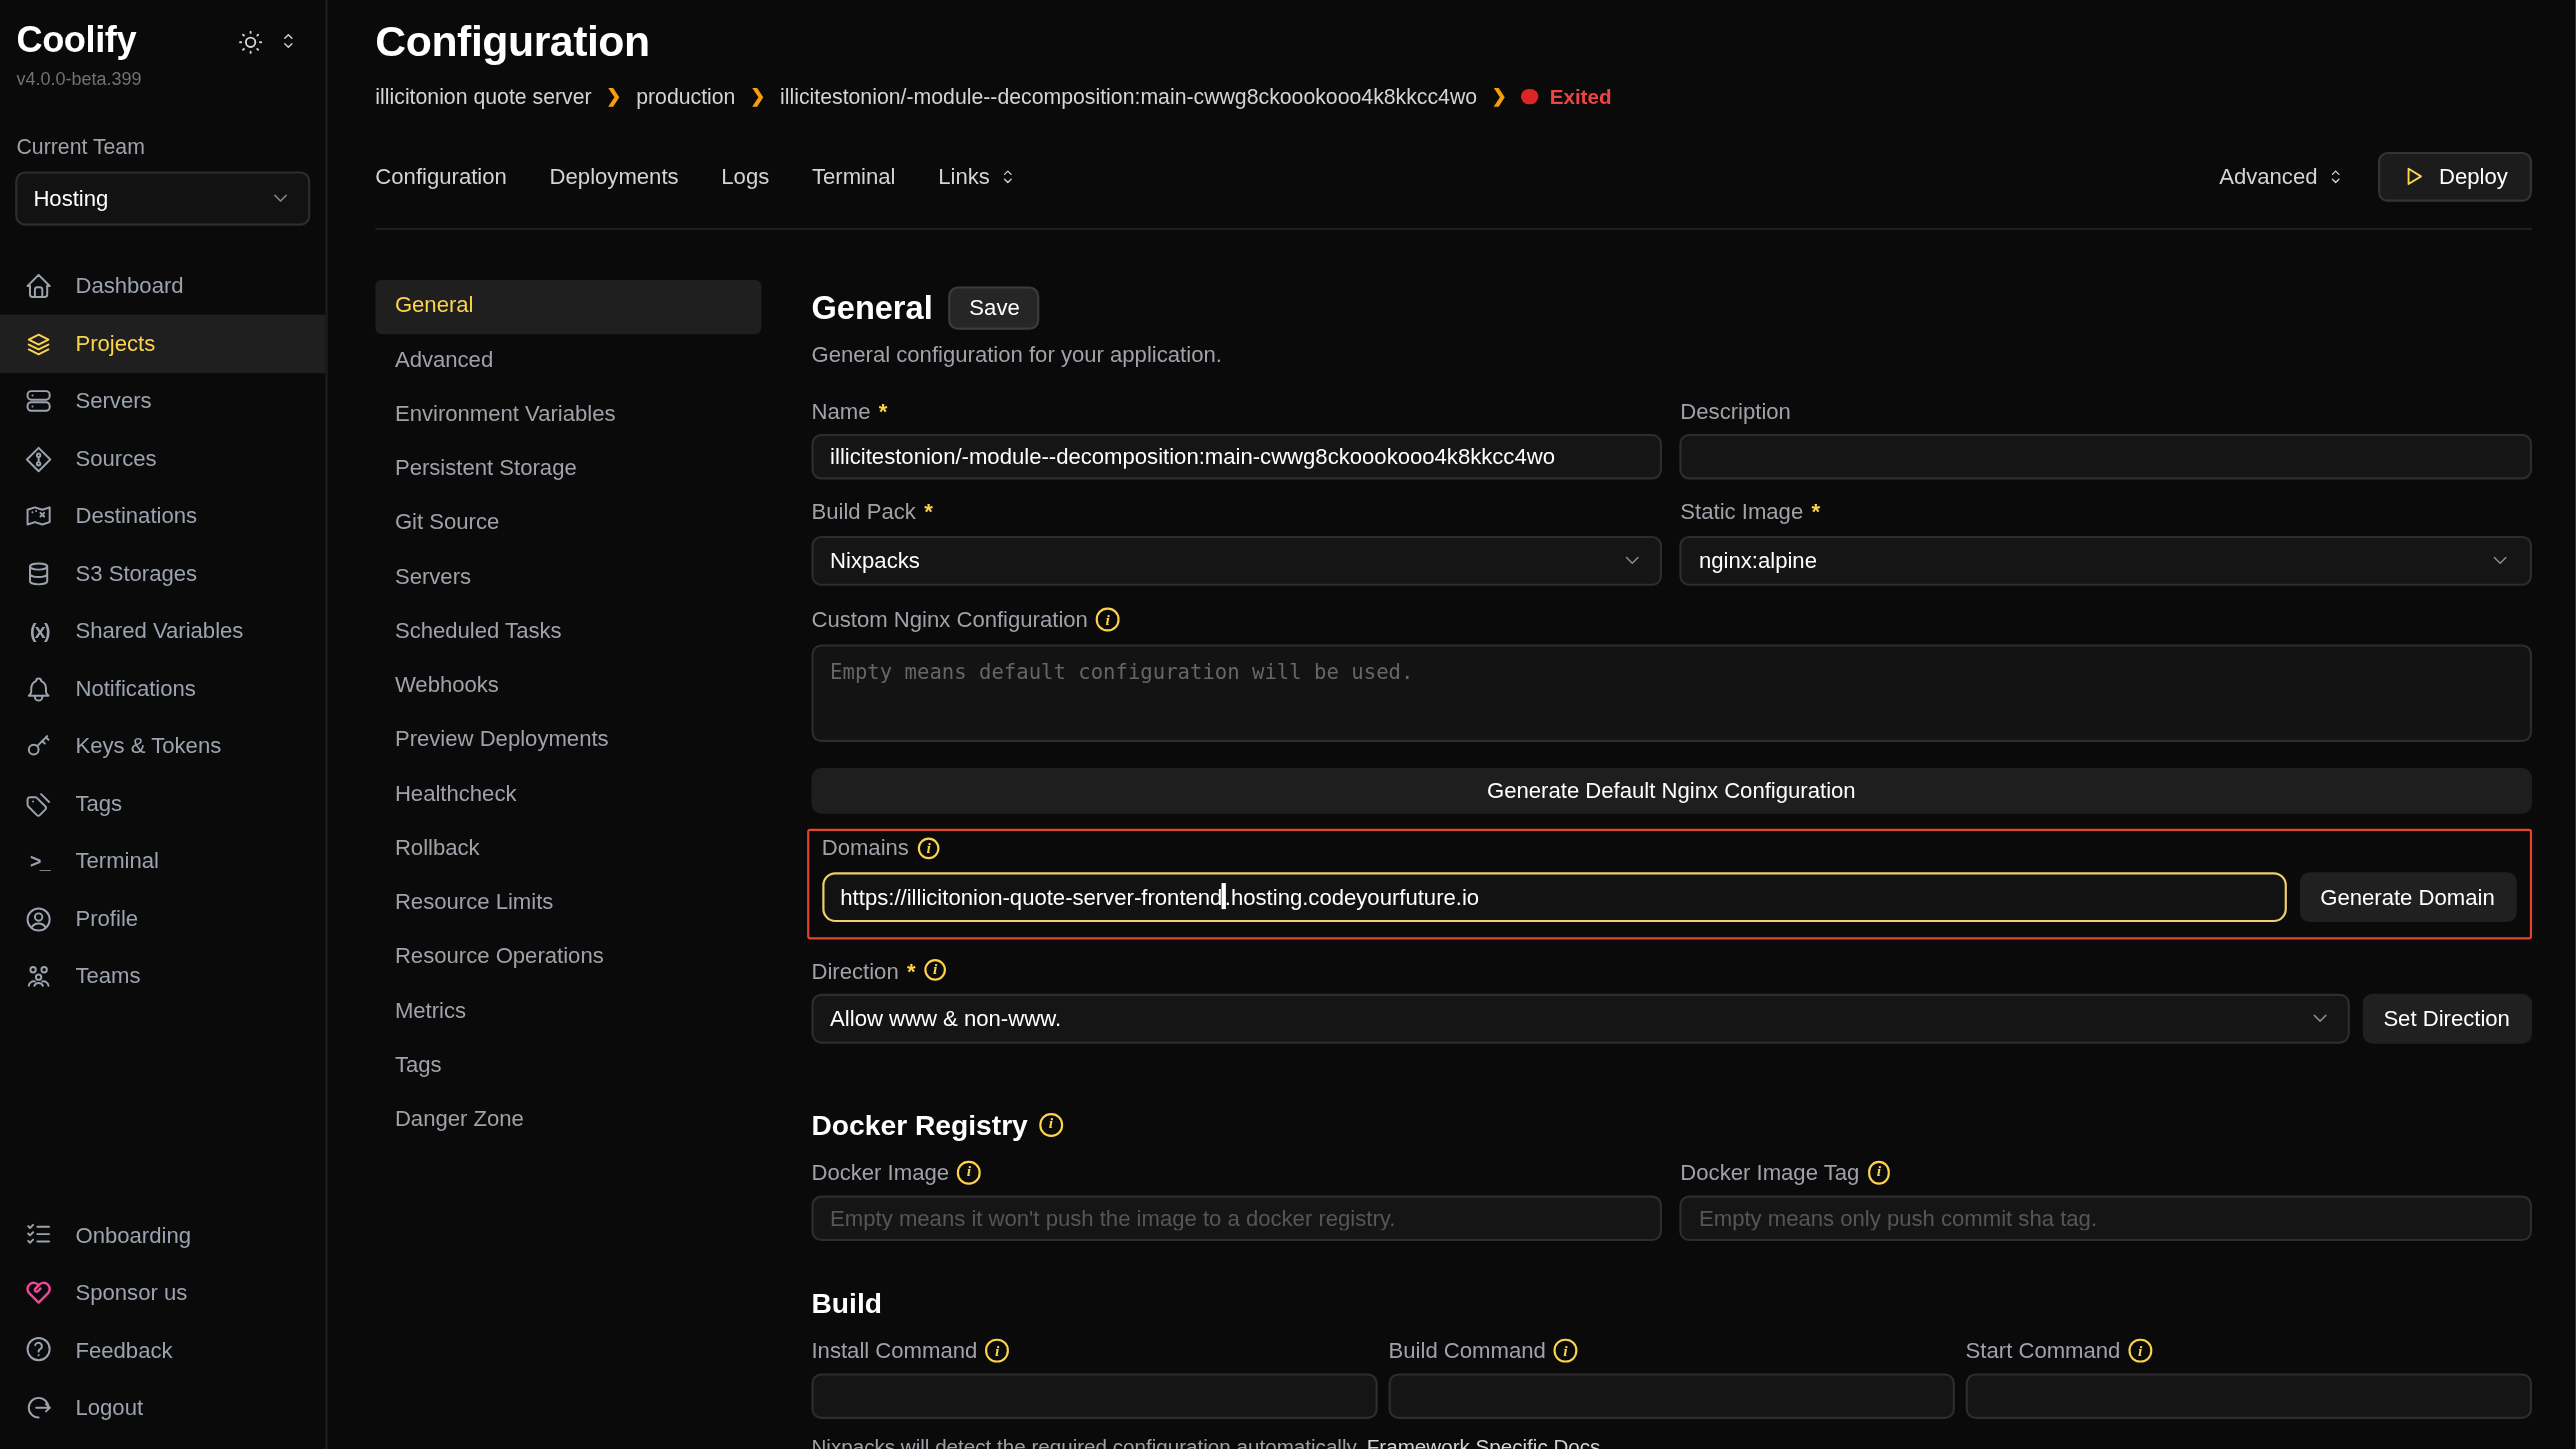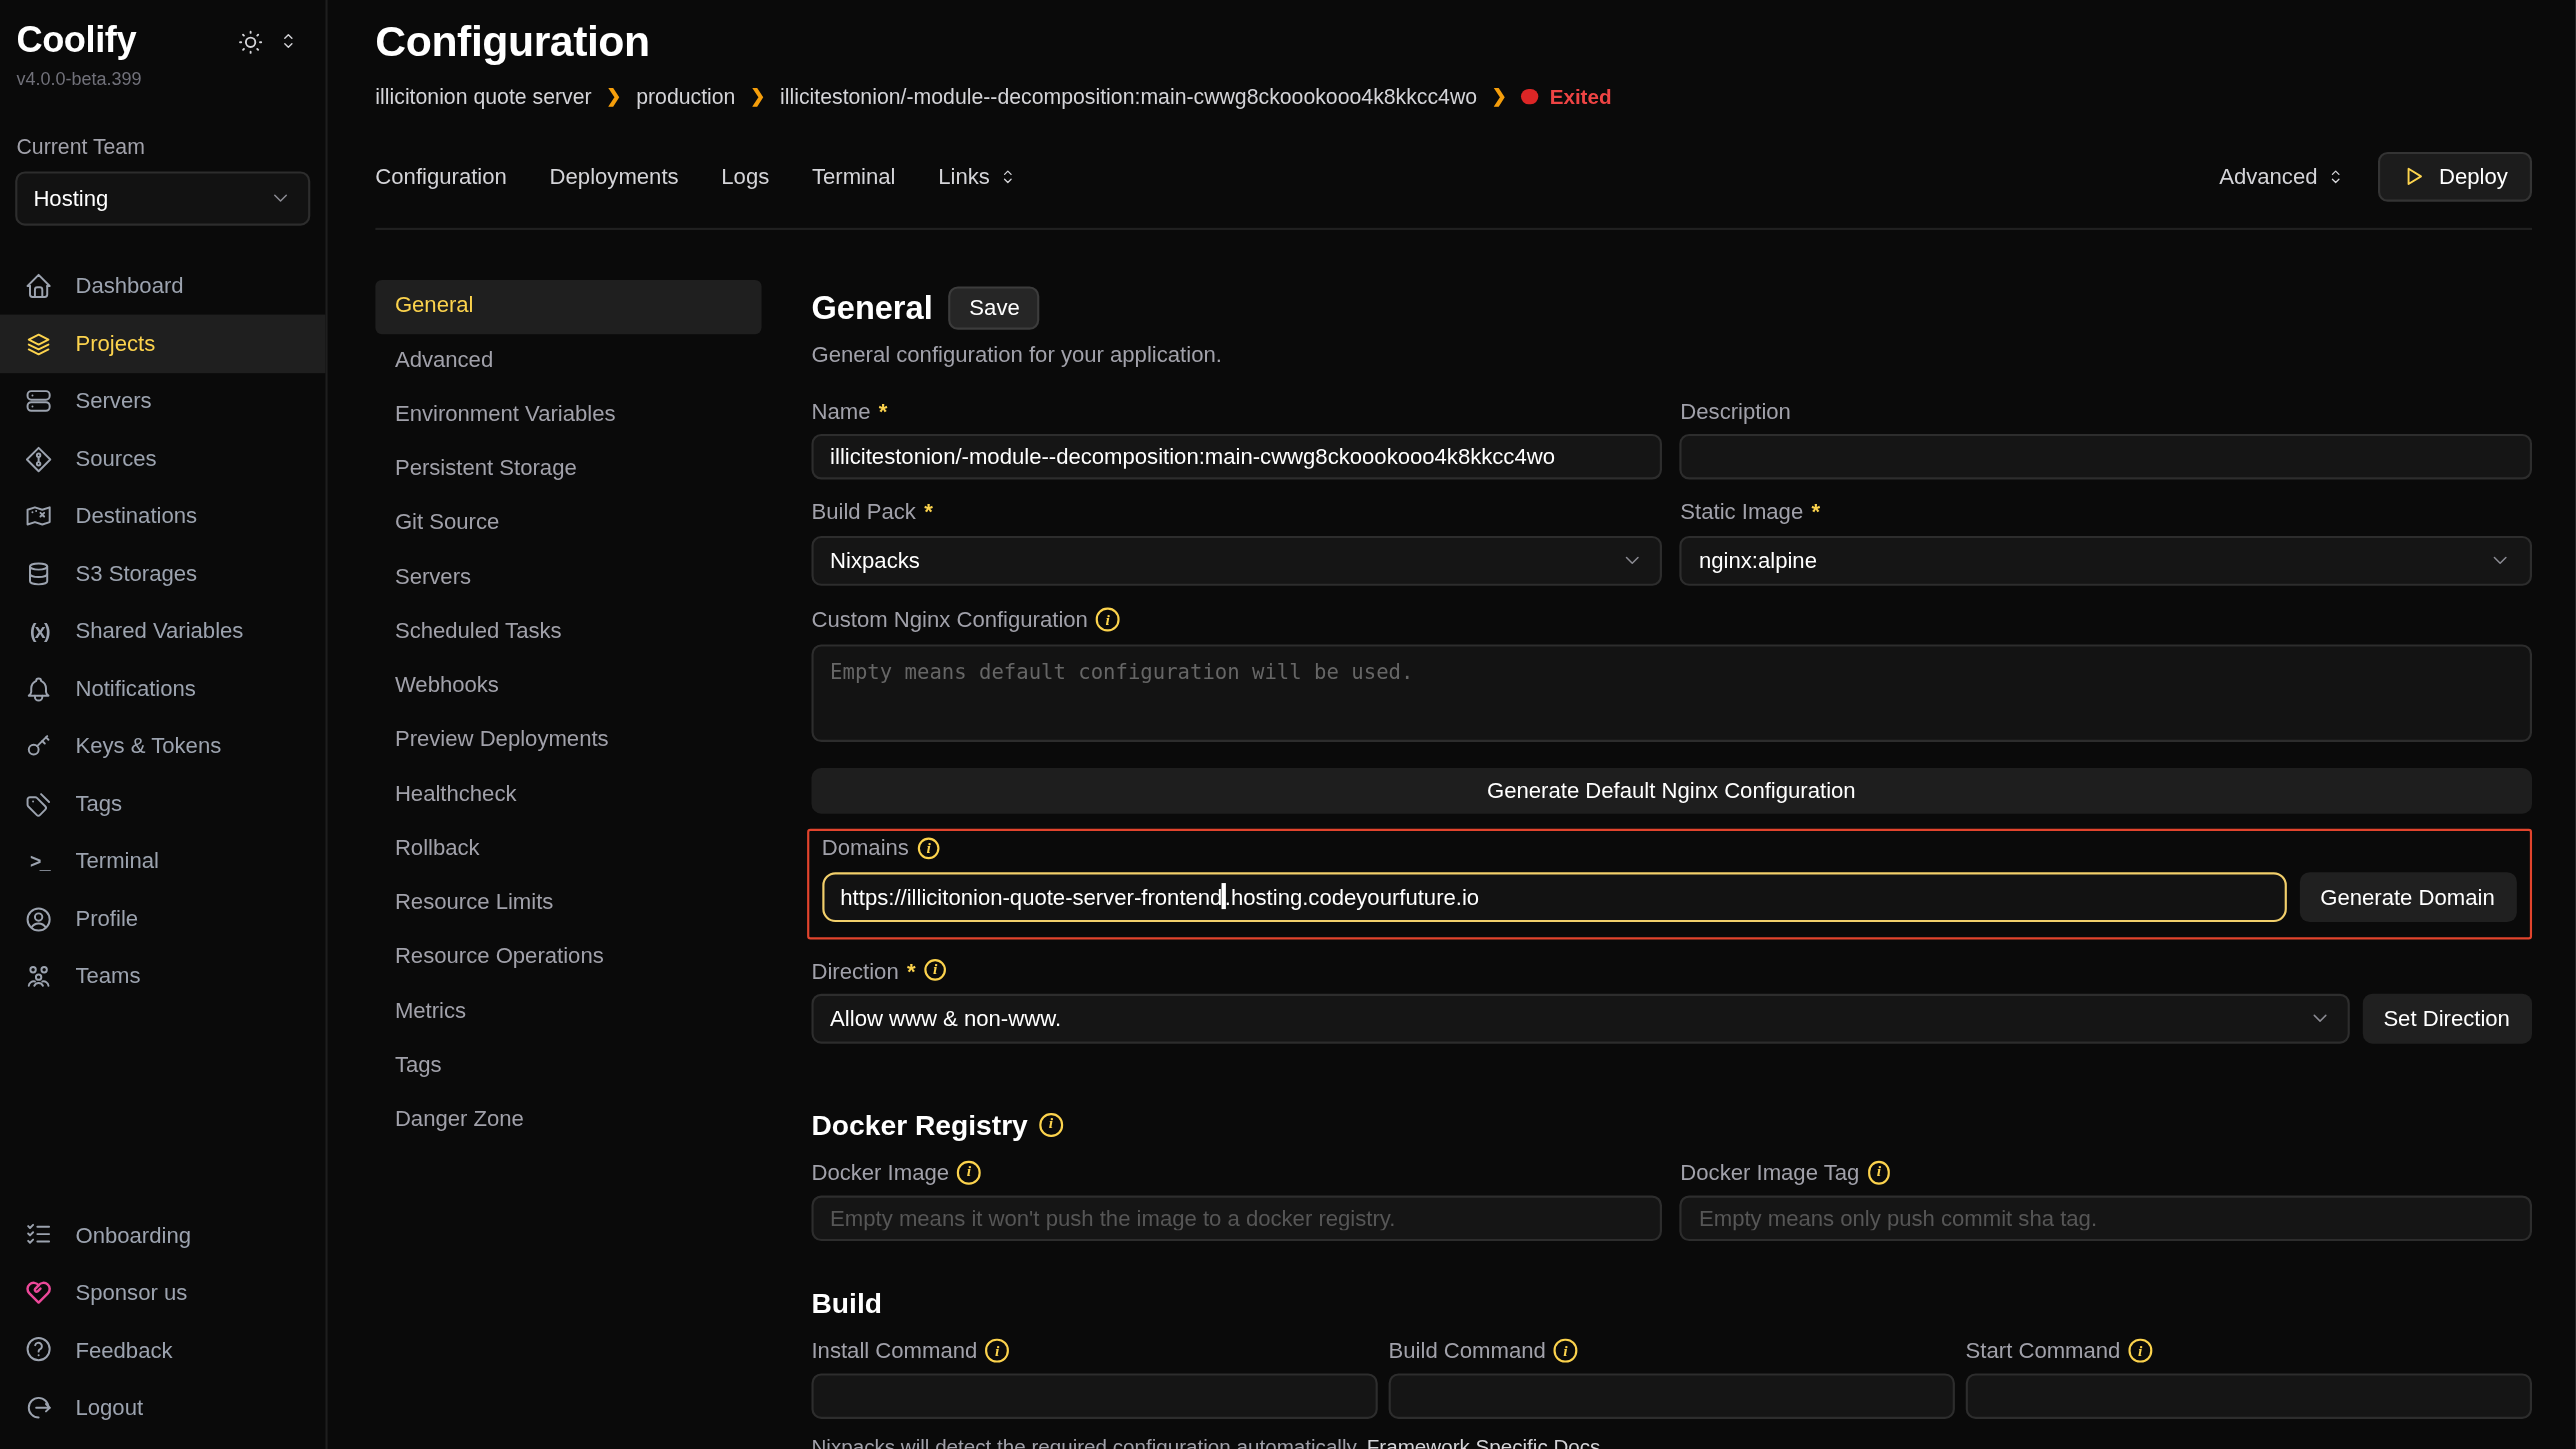--- a/index.html
+++ b/index.html
@@ -1,16 +1,16 @@
 <!DOCTYPE html>
 <html style="font-size:12px"><head>
 <meta charset="utf-8">
 <style>
   html,body{margin:0;padding:0;background:#000;}
-  .viewport{width:2576px;height:1449px;overflow:hidden;position:relative;background:#404040;}
+  .viewport{width:2576px;height:1449px;overflow:hidden;position:relative;background:#c2410c;}
   .scale{width:1187px;height:668px;transform:scale(2.1697);transform-origin:0 0;
          font-family:"Liberation Sans",sans-serif;color:#fff;background:#0a0a0a;
          display:flex;box-sizing:border-box;}
   svg{display:block;}
   .icon{flex:none;}
   .icon svg{stroke:currentColor;fill:none;stroke-width:1.6;stroke-linecap:round;stroke-linejoin:round;}
 
   
   .sidebar{width:151px;min-width:151px;height:668px;border-right:0.8px solid #1e1e1e;
            display:flex;flex-direction:column;box-sizing:border-box;}

